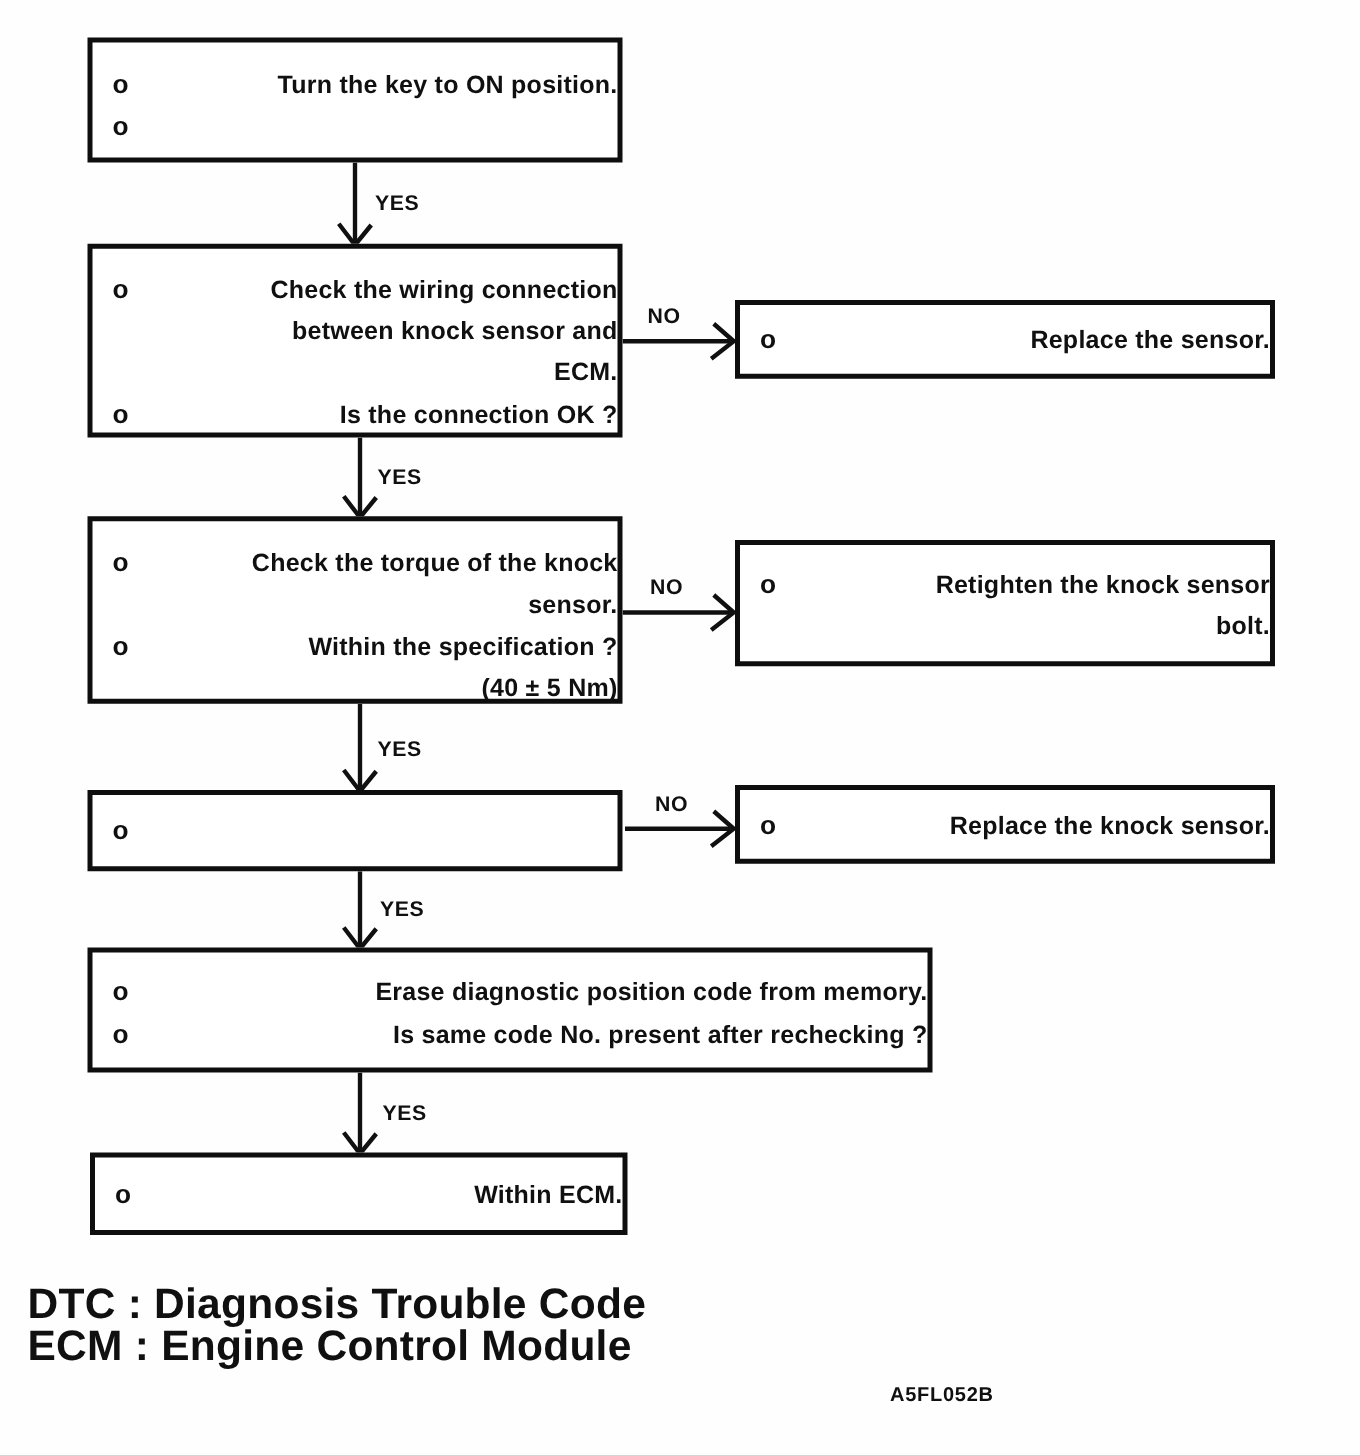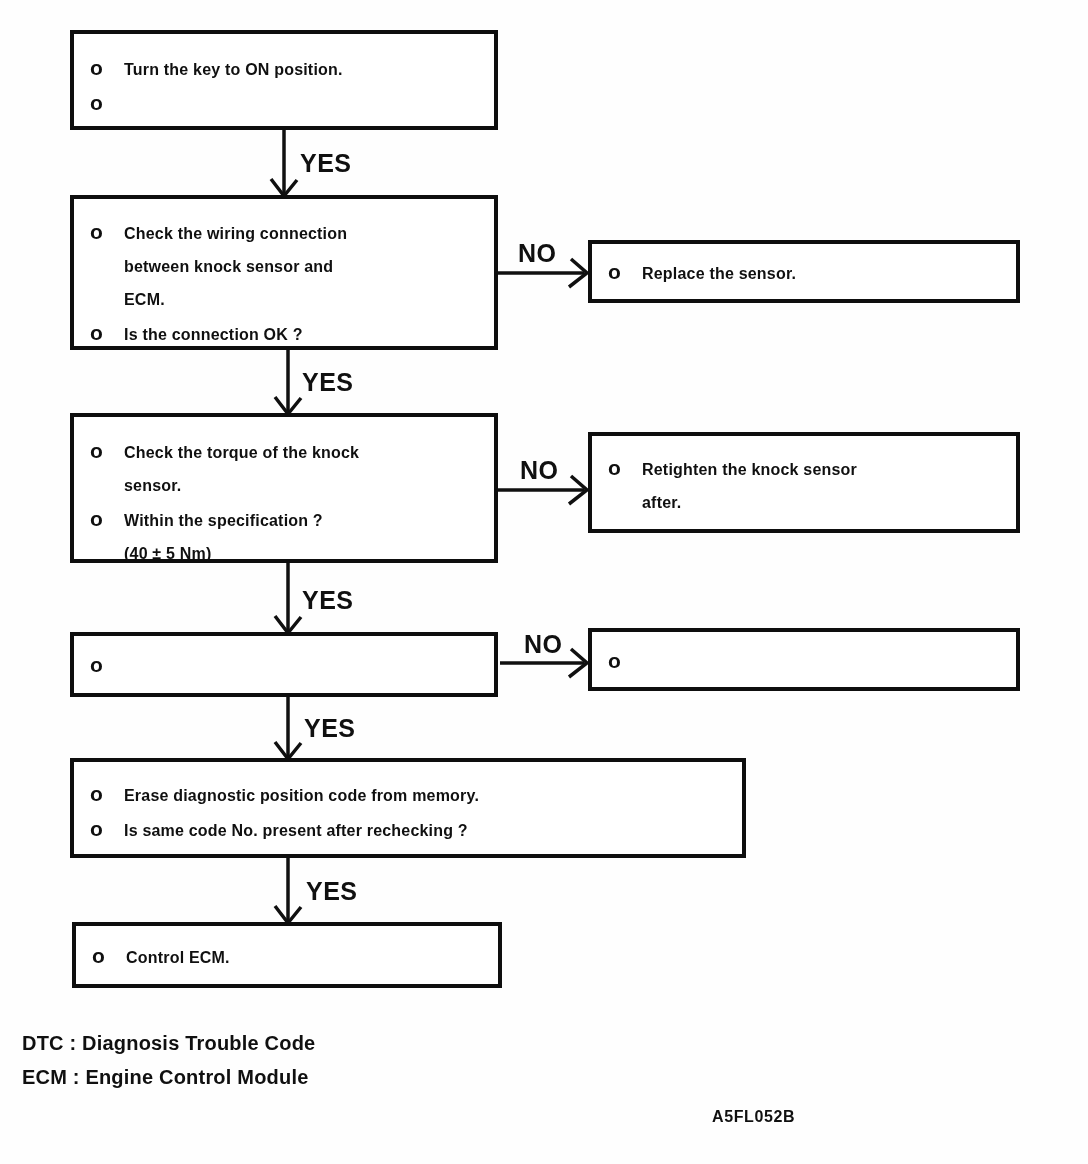--- a/index.html
+++ b/index.html
@@ -10,27 +10,27 @@
   }
   .box{
     position:absolute;border:4px solid #0e0e0e;background:#ffffff;
     box-sizing:border-box;
   }
   .row{display:flex;align-items:baseline;}
   .bullet{
     flex:0 0 34px;padding-left:16px;font-size:21px;line-height:33px;
   }
   .btext{
-    flex:1;white-space:pre;font-size:16px;line-height:33px;letter-spacing:0.2px;
+    flex:1;white-space:pre;font-size:20px;line-height:33px;letter-spacing:0.2px;text-align:right;
   }
   .flabel{
-    position:absolute;font-size:25px;letter-spacing:0.5px;line-height:28px;
+    position:absolute;font-size:17px;letter-spacing:0.5px;line-height:28px;
   }
   .footnotes{
-    position:absolute;left:22px;top:1026px;font-size:20px;line-height:34px;
+    position:absolute;left:22px;top:1026px;font-size:34px;line-height:34px;
     letter-spacing:0.2px;
   }
   .figcode{
     position:absolute;left:712px;top:1108px;font-size:16px;letter-spacing:0.6px;text-align:center;
   }
   svg.connectors{position:absolute;left:0;top:0;}
 </style>
 </head>
 <body>
 
@@ -122,42 +122,43 @@
     </div>
     <div class="row">
       <span class="bullet">o</span>
       <span class="btext">Is same code No. present after rechecking ?</span>
     </div>
   </div>
 
   <div class="box" style="left:72px;top:922px;width:430px;height:66px;padding-top:13px;">
     <div class="row">
       <span class="bullet">o</span>
-      <span class="btext">Control ECM.</span>
+      <span class="btext">Within ECM.</span>
     </div>
   </div>
 
   <div class="box" style="left:588px;top:240px;width:432px;height:63px;padding-top:11px;">
     <div class="row">
       <span class="bullet">o</span>
       <span class="btext">Replace the sensor.</span>
     </div>
   </div>
 
   <div class="box" style="left:588px;top:432px;width:432px;height:101px;padding-top:15px;">
     <div class="row">
       <span class="bullet">o</span>
       <span class="btext">Retighten the knock sensor
-after.</span>
+bolt.</span>
     </div>
   </div>
 
   <div class="box" style="left:588px;top:628px;width:432px;height:63px;padding-top:12px;">
     <div class="row">
       <span class="bullet">o</span>
+      <span class="btext">Replace the knock sensor.</span>
     </div>
   </div>
 
   <div class="flabel" style="left:300px;top:149px;">YES</div>
   <div class="flabel" style="left:302px;top:368px;">YES</div>
   <div class="flabel" style="left:302px;top:586px;">YES</div>
   <div class="flabel" style="left:304px;top:714px;">YES</div>
   <div class="flabel" style="left:306px;top:877px;">YES</div>
 
   <div class="flabel" style="left:518px;top:239px;">NO</div>

